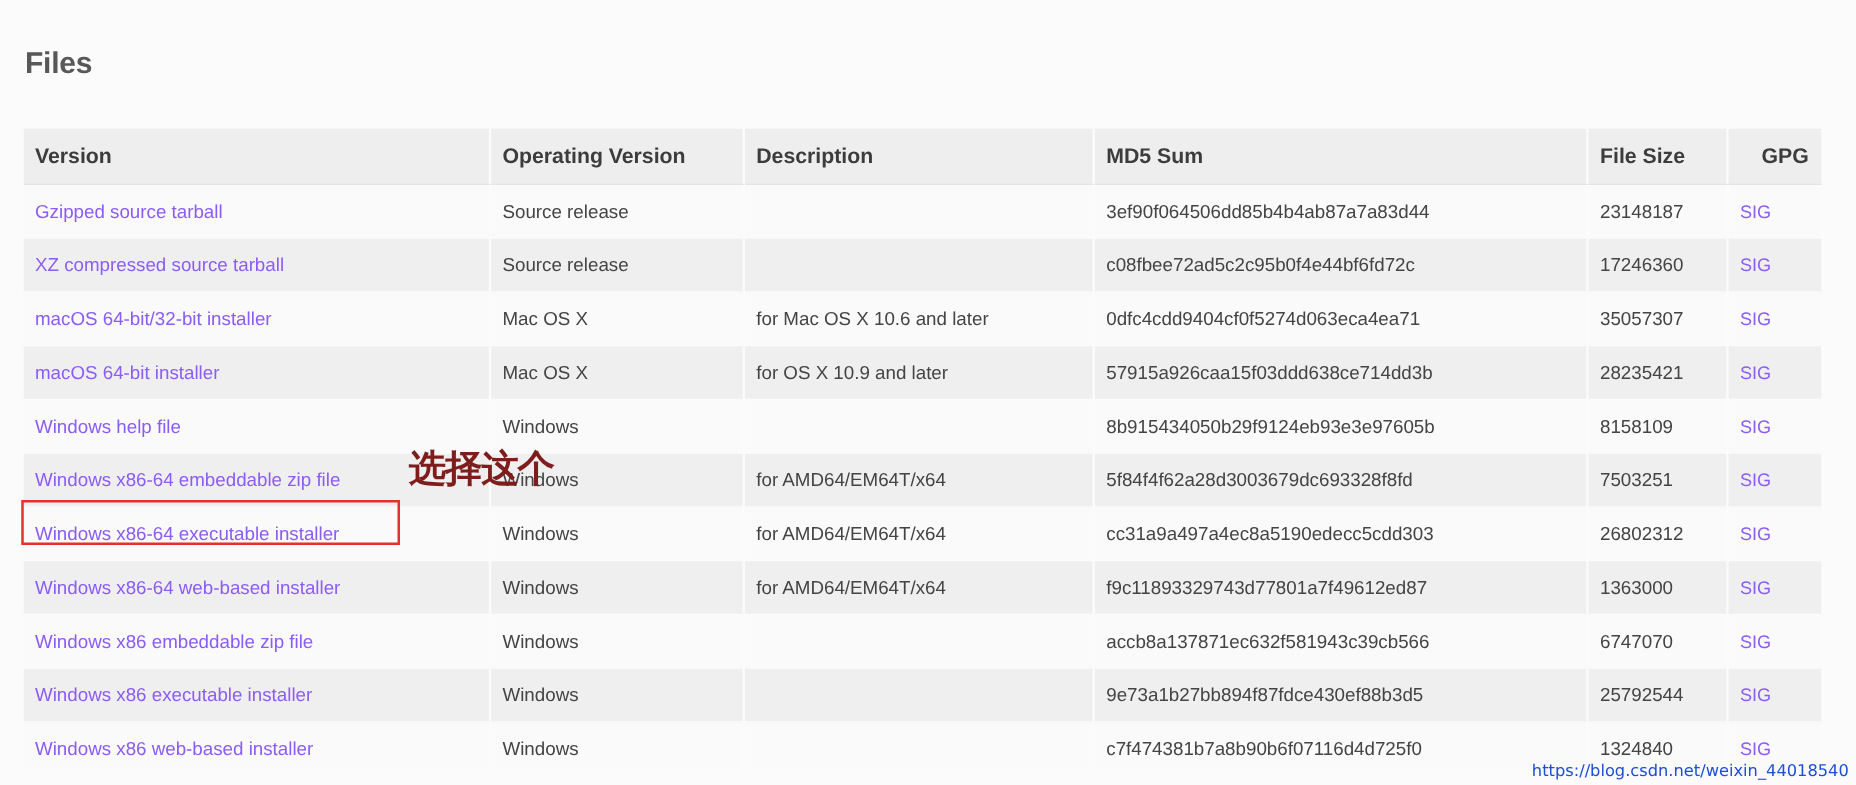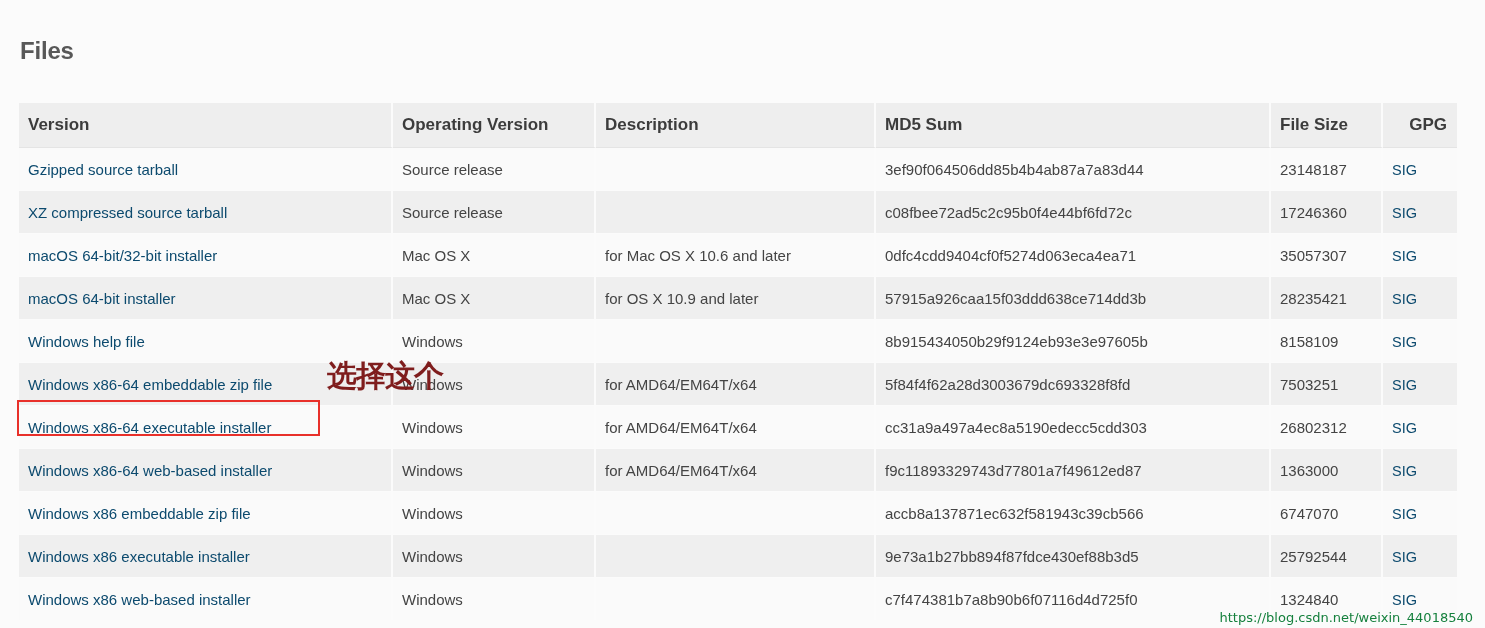--- a/index.html
+++ b/index.html
@@ -72,21 +72,21 @@
     overflow: hidden;
   }
   .files-table td:last-child { border-right: none; }
 
   .files-table tbody tr.odd td { background: #fafafa; }
   .files-table tbody tr.even td { background: #efefef; }
 
   .files-table tbody tr td { border-bottom: 1px solid #fbfbfb; }
 
   a.link {
-    color: #0c4a6e;
+    color: #8b5cf6;
     text-decoration: none;
     border-bottom: 1.5px solid #f5c518;
     padding-bottom: 13px;
     font-size: 15px;
   }
   a.link.sig { font-size: 14.5px; margin-top: 20px; }
 
   
   .col-version { width: 374px; }
   .col-os      { width: 203px; }
@@ -115,24 +115,24 @@
     font-weight: bold;
     color: #7f1d1d;
     font-family: "DejaVu Sans", sans-serif;
     line-height: 38px;
     letter-spacing: -1px;
     white-space: nowrap;
   }
 
   .watermark {
     position: absolute;
-    right: 12px;
+    right: 6px;
     bottom: 3px;
     font-size: 13px;
-    color: #15803d;
+    color: #1d4ed8;
     font-family: "DejaVu Sans", sans-serif;
     white-space: nowrap;
   }
 </style>
 </head>
 <body>
 
 <div class="page">
 
   <h1 class="page-title">Files</h1>

